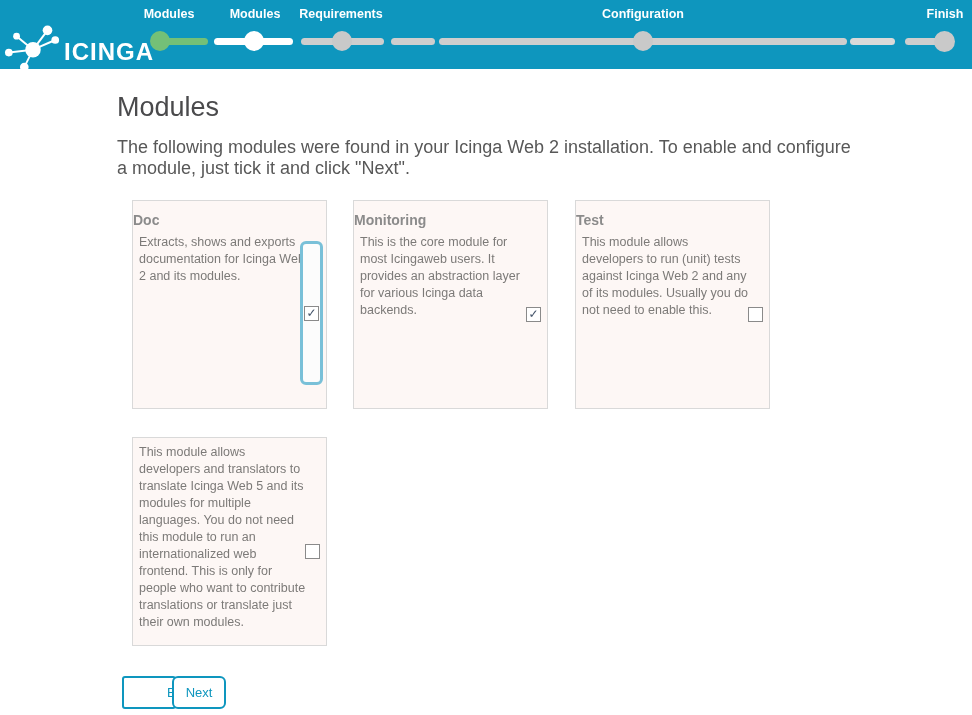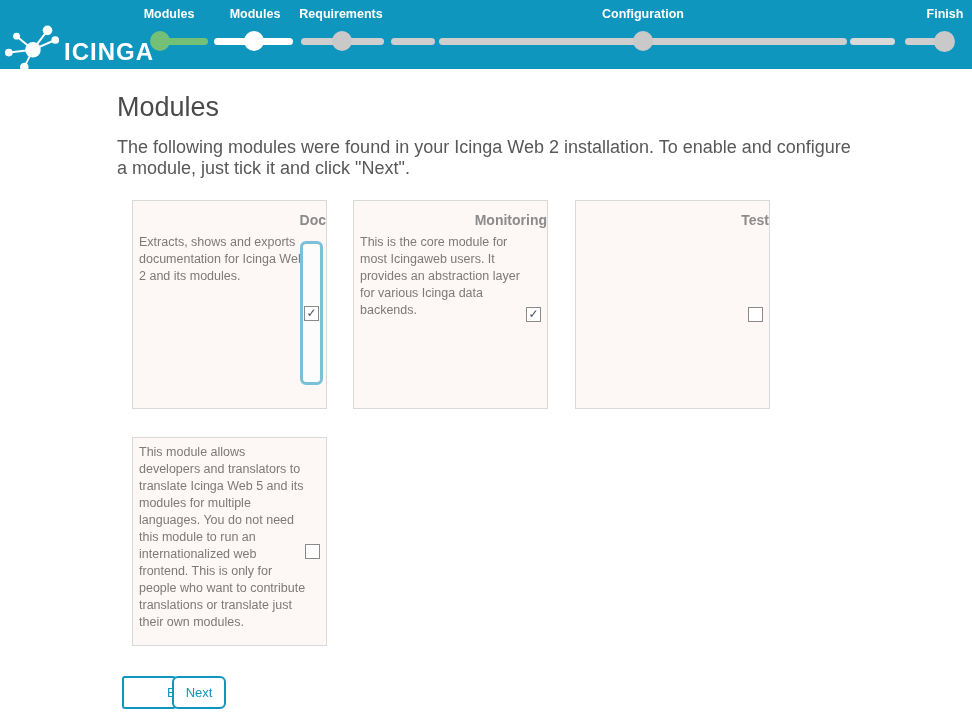--- a/index.html
+++ b/index.html
@@ -29,21 +29,21 @@
   .dot.pending { background: #c9c9c9; }
 
   
   .page-title { position: absolute; left: 117px; top: 92px; font-size: 27px;
     font-weight: 400; color: #4a4a4c; }
   .page-intro { position: absolute; left: 117px; top: 137px; width: 738px;
     font-size: 18px; line-height: 21px; color: #585858; }
 
   .card { position: absolute; width: 195px; height: 209px; background: #fdf7f5;
     border: 1px solid #d9d9d9; overflow: visible; cursor: pointer; }
-  .card-title { margin-top: 11px; text-align: right; font-size: 14px;
+  .card-title { margin-top: 11px; text-align: left; font-size: 14px;
     font-weight: bold; color: #8b8b8b; }
   .card-desc { margin: 6px 6px 0 6px; width: 170px; font-size: 12.5px;
     line-height: 17px; color: #7c7a78; }
 
   .checkbox { width: 15px; height: 15px; border: 1px solid #8a8a8a; background: #fff;
     font-size: 12px; line-height: 13px; text-align: center; color: #44546a;
     cursor: pointer; }
   .card .checkbox.plain { position: absolute; right: 6px; top: 106px; }
   .focus-ring { position: absolute; right: 3px; top: 40px; width: 23px; height: 144px;
     border: 3px solid #79c0d8; border-radius: 6px; background: #fcfcfc;
@@ -118,20 +118,21 @@
   </div>
 
   <div class="card" style="left:353px; top:200px">
     <div class="card-title">Monitoring</div>
     <div class="card-desc">This is the core module for most Icingaweb users. It provides an abstraction layer for various Icinga data backends.</div>
     <div class="checkbox plain">✓</div>
   </div>
 
   <div class="card" style="left:575px; top:200px">
     <div class="card-title">Test</div>
+    <div class="card-desc">This module allows developers to run (unit) tests against Icinga Web 2 and any of its modules. Usually you do not need to enable this.</div>
     <div class="checkbox plain"></div>
   </div>
 
   <div class="card" style="left:132px; top:437px">
     <div class="card-desc">This module allows developers and translators to translate Icinga Web 5 and its modules for multiple languages. You do not need this module to run an internationalized web frontend. This is only for people who want to contribute translations or translate just their own modules.</div>
     <div class="checkbox plain"></div>
   </div>
 
   <button class="btn btn-back">Back</button>
   <button class="btn btn-next">Next</button>

